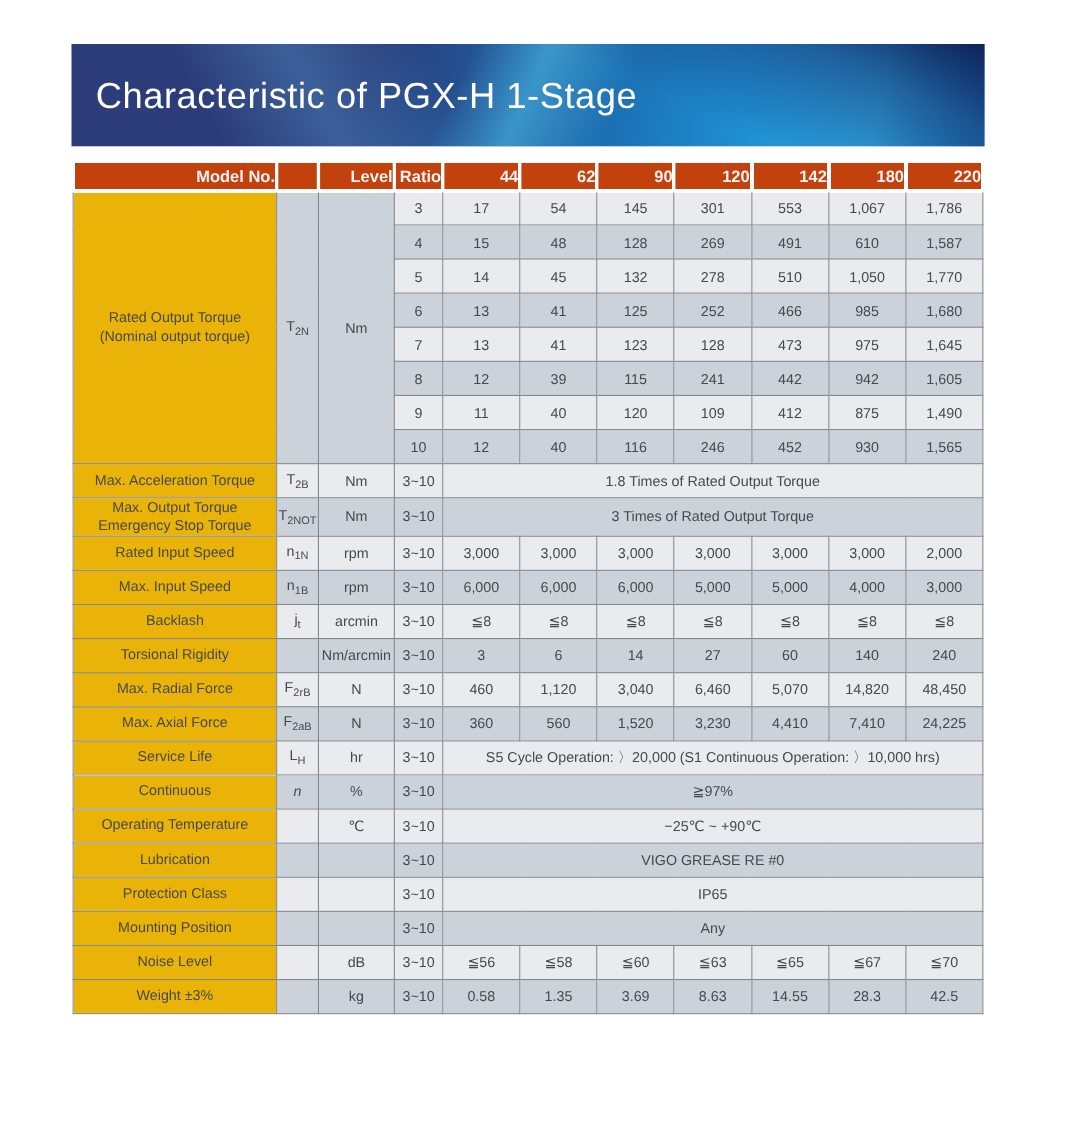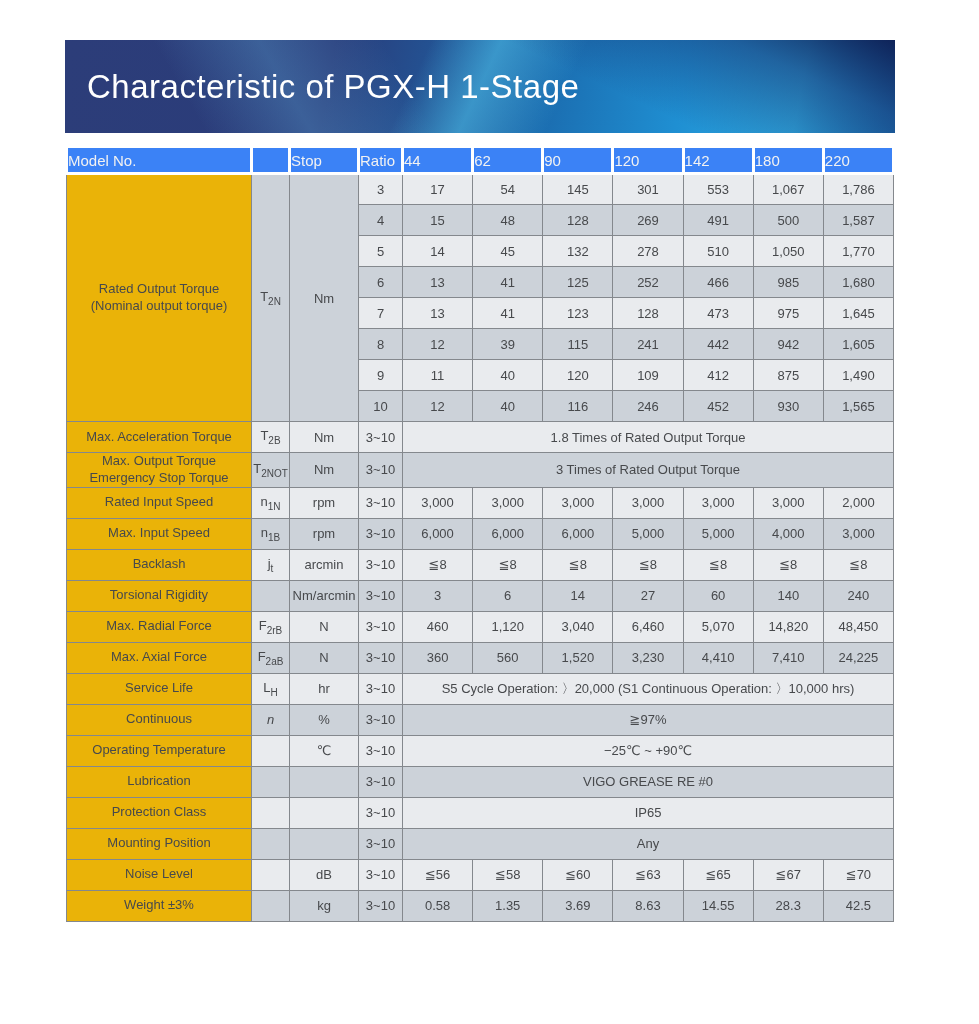--- a/index.html
+++ b/index.html
@@ -17,22 +17,22 @@
     padding-left: 24px;
   }
   .banner-title {
     position:absolute; left:22px; top:50%; transform:translateY(-50%);
     color:#fff; font-size:33px; font-weight:400; letter-spacing:0.5px; white-space:nowrap;
   }
 
   
   table.spec { border-collapse:collapse; table-layout:fixed; width:830px; margin:12px 0 0 65px; }
   table.spec th {
-    background:#3b82f6; color:#f2f2f2; font-weight:400; font-size:15px;
-    border:3px solid #fff; height:27px; text-align:left; overflow:hidden;
+    background:#c2410c; color:#f2f2f2; font-weight:700; font-size:15px;
+    border:3px solid #fff; height:27px; text-align:right; overflow:hidden;
   }
   table.spec td {
     font-size:13px; color:#47494c; text-align:center;
     border:1px solid #84888d; height:31px; padding:0 1px; overflow:hidden;
   }
   td.lbl {
     background:#eab308; color:#fff; text-align:left; padding:0 4px 0 9px;
     font-size:14px; border:3px solid #fff; line-height:1.3;
   }
   td.light { background:#e9ebee; }
@@ -61,21 +61,21 @@
         <col>
         <col>
         <col>
         <col>
         <col>
     </colgroup>
     <thead>
         <tr>
           <th>Model No.</th>
           <th></th>
-          <th>Stop</th>
+          <th>Level</th>
           <th>Ratio</th>
           <th>44</th>
           <th>62</th>
           <th>90</th>
           <th>120</th>
           <th>142</th>
           <th>180</th>
           <th>220</th>
         </tr>
       </thead>
@@ -96,21 +96,21 @@
           <td class="light">1,067</td>
           <td class="light">1,786</td>
         </tr>
         <tr>
           <td class="dark">4</td>
           <td class="dark">15</td>
           <td class="dark">48</td>
           <td class="dark">128</td>
           <td class="dark">269</td>
           <td class="dark">491</td>
-          <td class="dark">500</td>
+          <td class="dark">610</td>
           <td class="dark">1,587</td>
         </tr>
         <tr>
           <td class="light">5</td>
           <td class="light">14</td>
           <td class="light">45</td>
           <td class="light">132</td>
           <td class="light">278</td>
           <td class="light">510</td>
           <td class="light">1,050</td>

